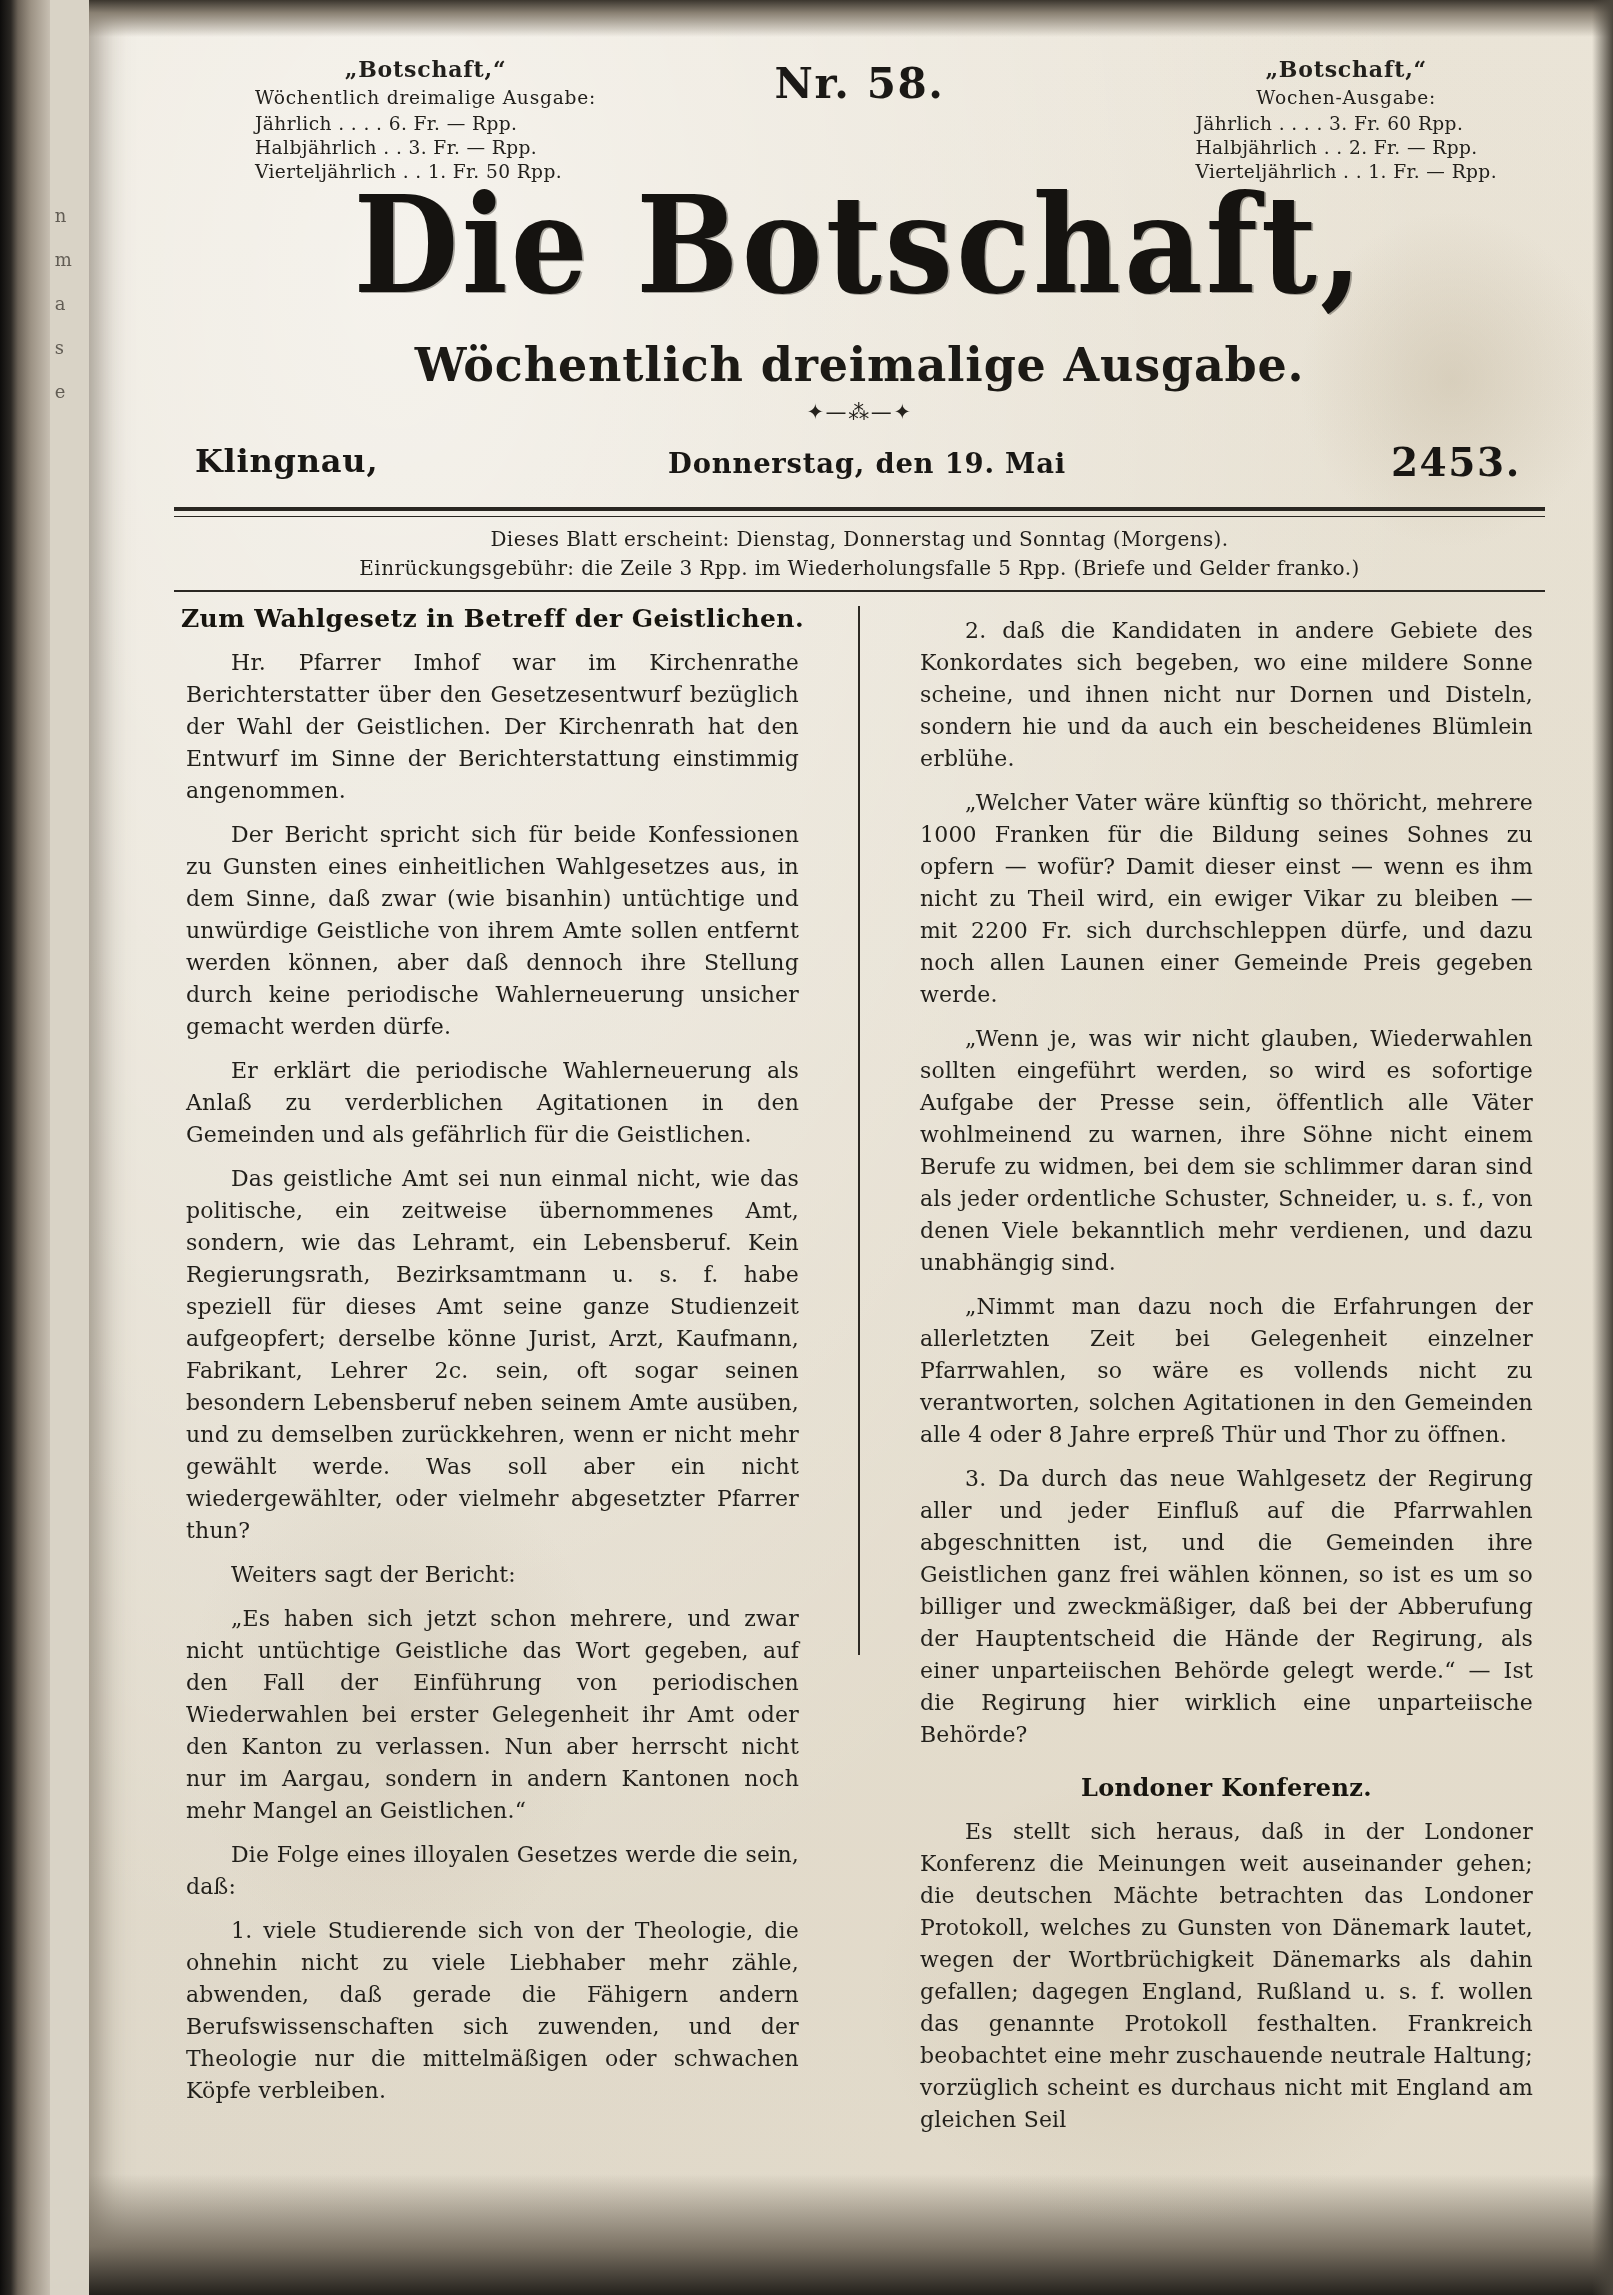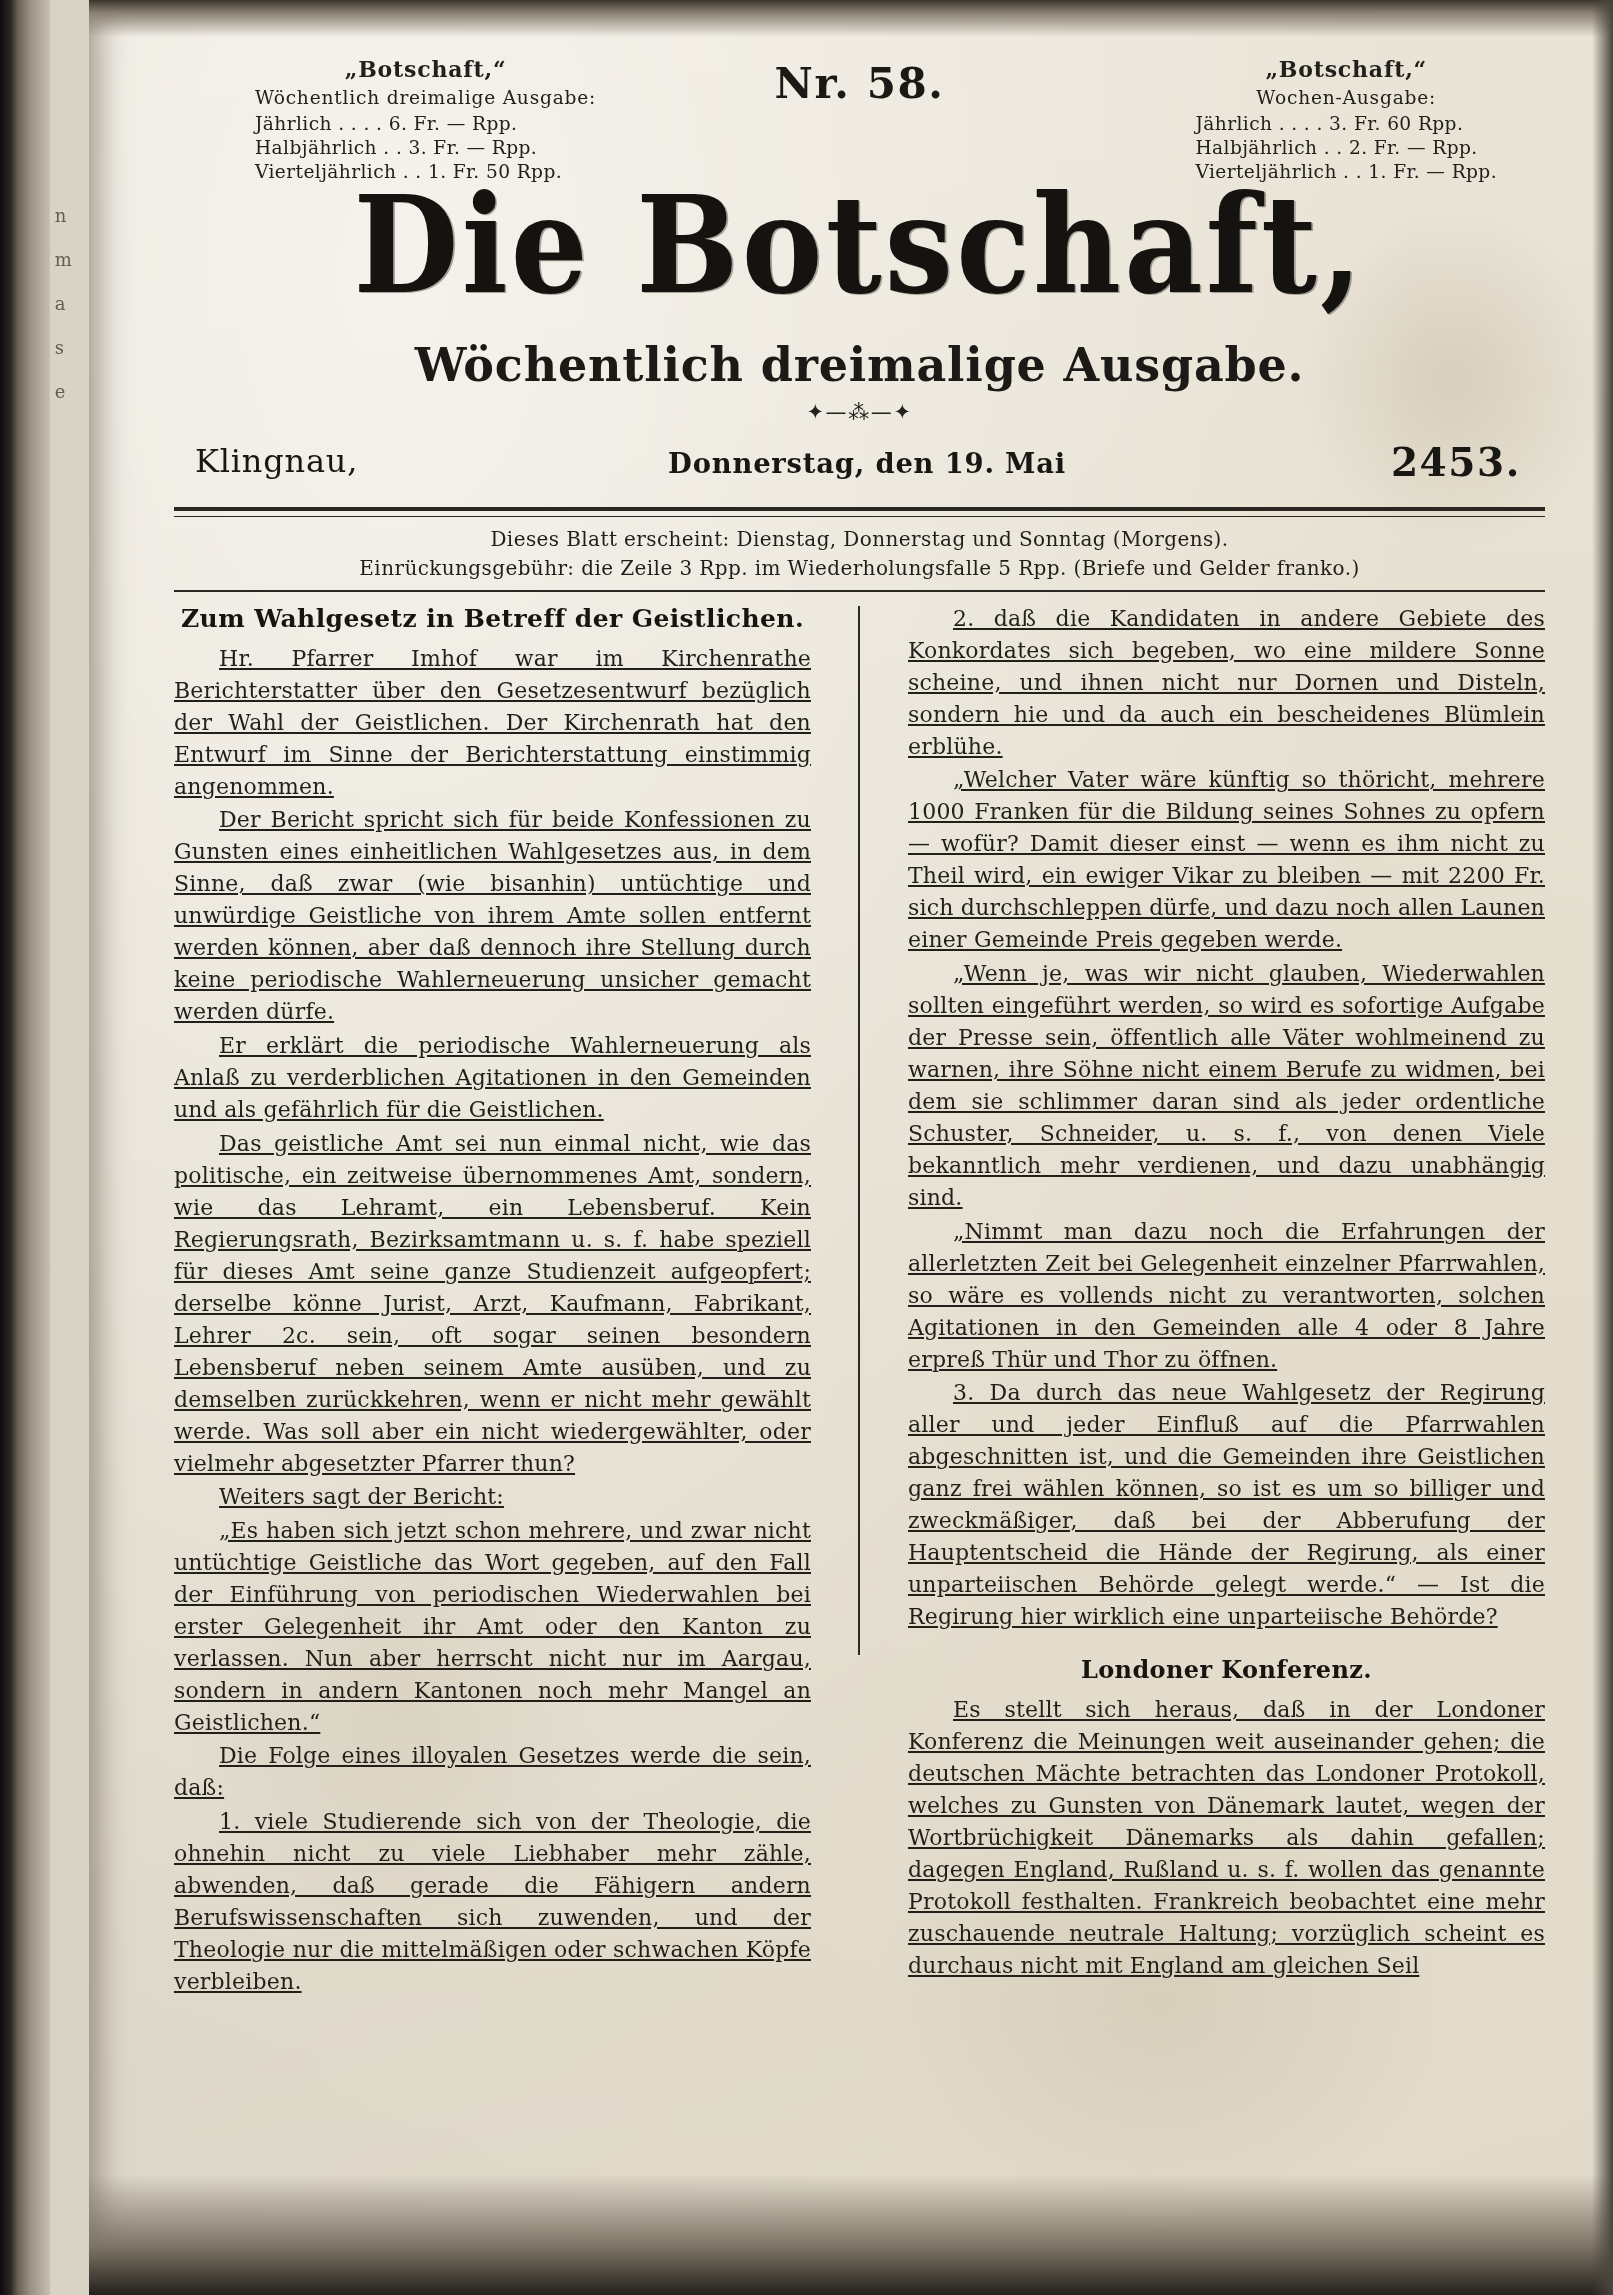--- a/index.html
+++ b/index.html
@@ -176,21 +176,21 @@
   }
 
   
   .dateline {
     position: relative;
     height: 52px;
     margin-top: 18px;
   }
   .dateline .place {
     position: absolute; left: 21px; top: 0;
-    font-size: 32px; font-weight: normal; letter-spacing: 0.8px; color: #191714;
+    font-size: 32px; font-weight: bold; letter-spacing: 0.8px; color: #191714;
   }
   .dateline .date {
     position: absolute; left: 15px; right: 0; top: 4.8px;
     text-align: center;
     font-size: 27.4px; font-weight: bold; letter-spacing: 0.8px; color: #191714;
   }
   .dateline .year {
     position: absolute; right: 24px; top: -3.2px;
     font-size: 39px; font-weight: bold; letter-spacing: 1.6px; color: #191714;
   }
@@ -246,23 +246,22 @@
     letter-spacing: 0.4px;
     margin: 0 0 8px 0;
     color: #17150f;
   }
   .art-head.sub {
     margin-top: 21px;
     margin-bottom: 8px;
     font-size: 24px;
   }
   .p {
-    margin: 0;
+    margin: 12px;
     text-indent: 45px;
-    text-decoration: underline;
   }
   .p + .p { margin-top: 1.6px; }
 </style>
 </head>
 <body>
 
 <div id="scan">
 
   <div id="gutter-left"></div>
   <div id="gutter-left2"></div>

